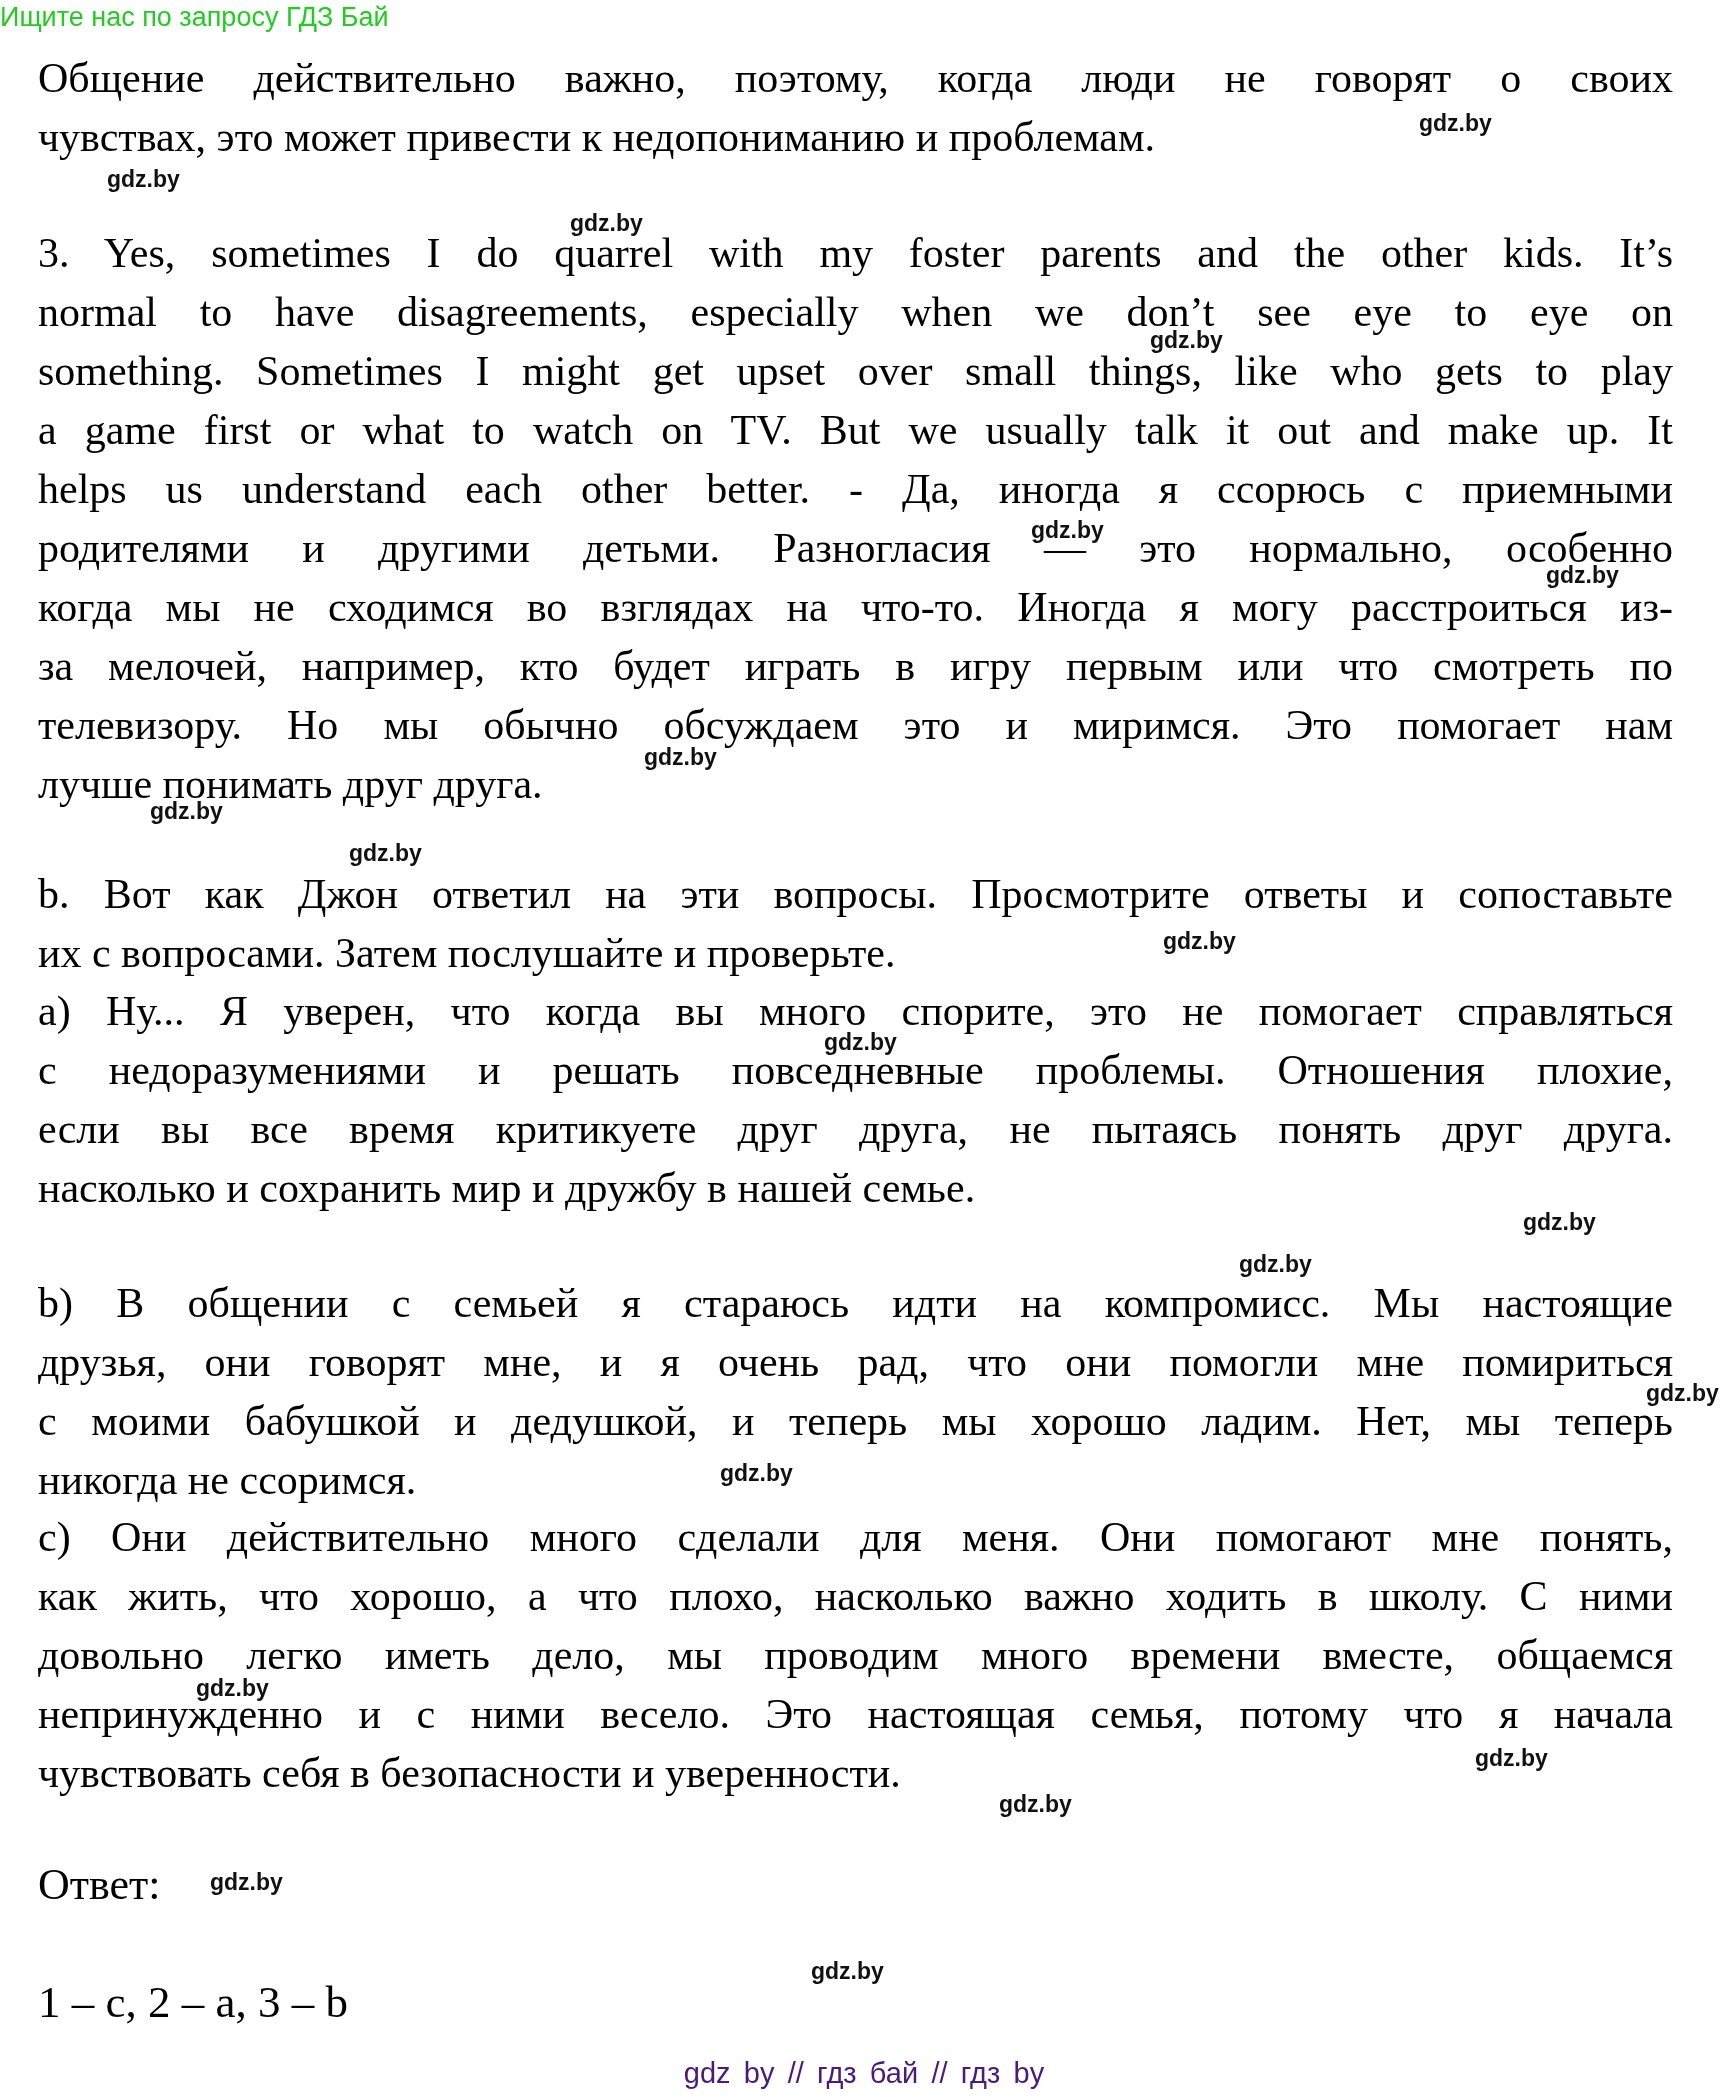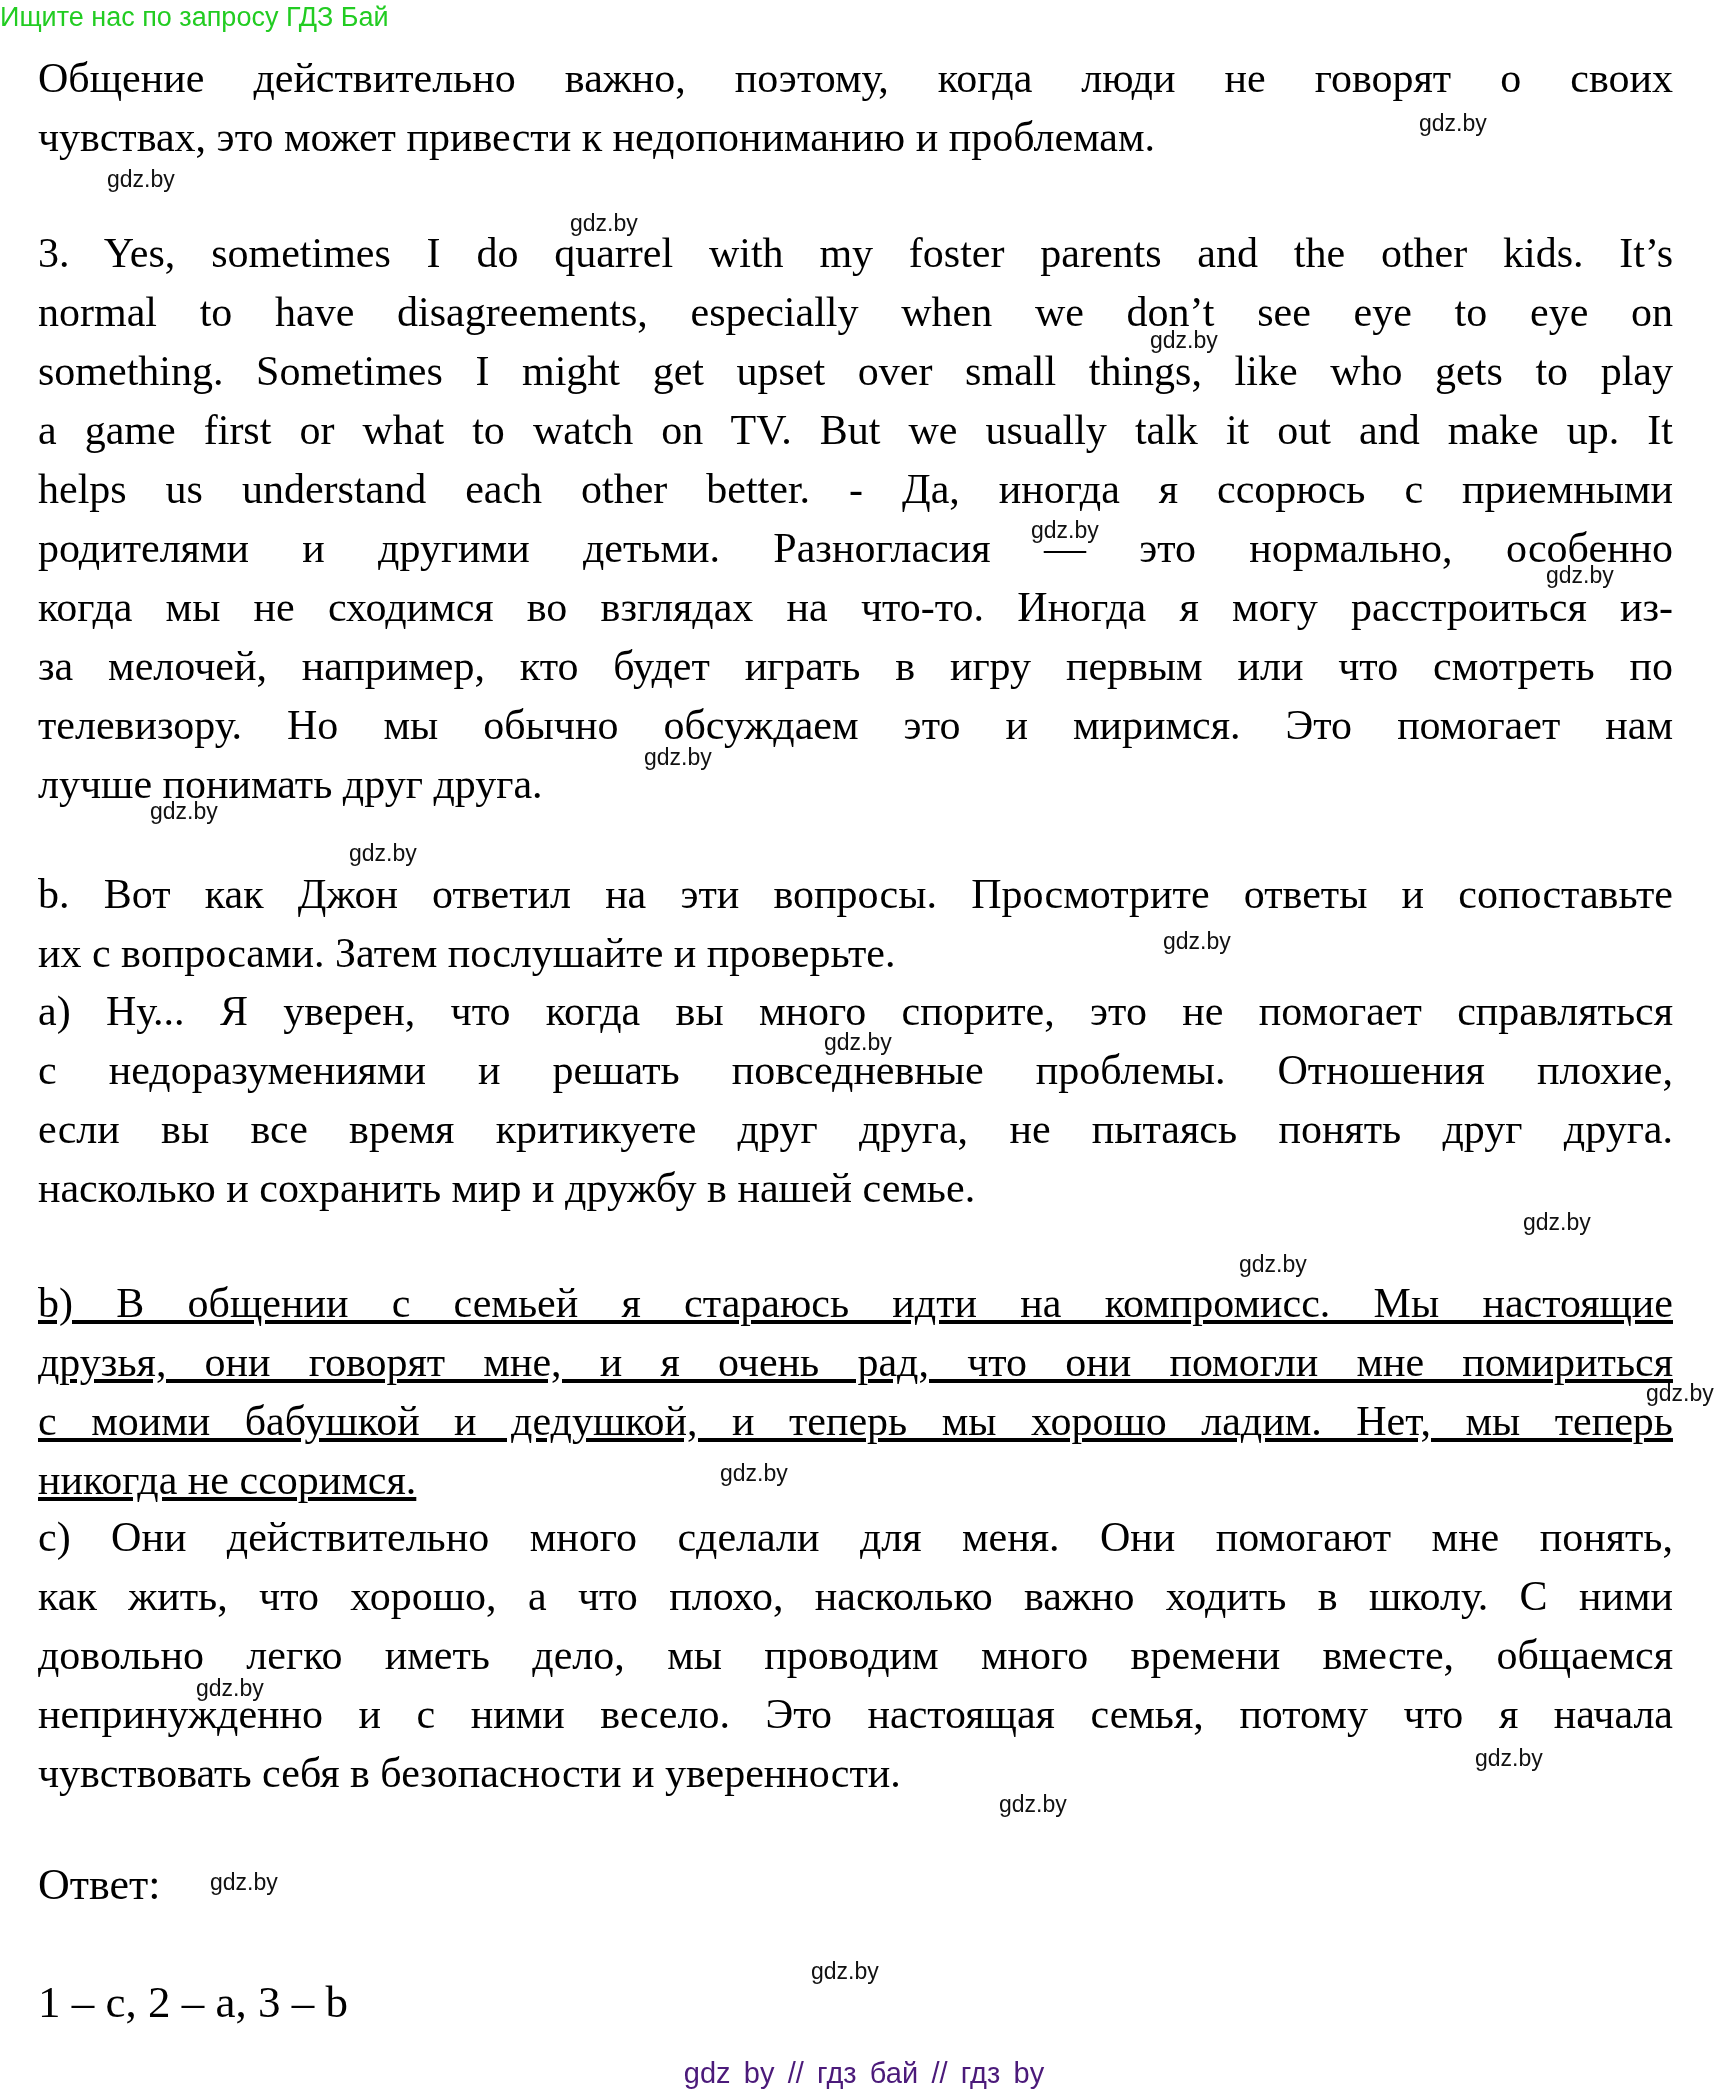--- a/index.html
+++ b/index.html
@@ -17,21 +17,21 @@
   }
   .para {
     position: absolute; left: 38px; width: 1635px;
     font-family: "Liberation Serif", serif; font-size: 42px; line-height: 59px;
     color: #000000; text-align: justify; text-align-last: left; margin: 0;
   }
   .line { display: block; text-align: justify; text-align-last: justify; white-space: nowrap; }
   .line.last { text-align-last: left; }
   .wm {
     position: absolute; font-family: "Liberation Sans", sans-serif; font-size: 23px;
-    color: #111111; line-height: 26px; white-space: nowrap;
+    color: #111111; line-height: 26px; white-space: nowrap; font-weight: bold;
   }
   .answer-label { position: absolute; left: 38px; top: 1859px; font-family: "Liberation Serif", serif; font-size: 44px; line-height: 52px; }
   .answer-value { position: absolute; left: 38px; top: 1974px; font-family: Liberation Serif, serif; font-size: 45px; line-height: 56px; }
 </style>
 </head>
 <body>
 
 <div class="header">Ищите нас по запросу ГДЗ Бай</div>
 
 <div class="para" style="top:49px;">
@@ -57,21 +57,21 @@
   <span class="line last">их с вопросами. Затем послушайте и проверьте.</span>
 </div>
 
 <div class="para" style="top:982px;">
   <span class="line">a) Ну... Я уверен, что когда вы много спорите, это не помогает справляться</span>
   <span class="line">с недоразумениями и решать повседневные проблемы. Отношения плохие,</span>
   <span class="line">если вы все время критикуете друг друга, не пытаясь понять друг друга.</span>
   <span class="line last">насколько и сохранить мир и дружбу в нашей семье.</span>
 </div>
 
-<div class="para" style="top:1274px;text-decoration:underline;">
+<div class="para" style="top:1274px;">
   <span class="line">b) В общении с семьей я стараюсь идти на компромисс. Мы настоящие</span>
   <span class="line">друзья, они говорят мне, и я очень рад, что они помогли мне помириться</span>
   <span class="line">с моими бабушкой и дедушкой, и теперь мы хорошо ладим. Нет, мы теперь</span>
   <span class="line last">никогда не ссоримся.</span>
 </div>
 
 <div class="para" style="top:1508px;">
   <span class="line">c) Они действительно много сделали для меня. Они помогают мне понять,</span>
   <span class="line">как жить, что хорошо, а что плохо, насколько важно ходить в школу. С ними</span>
   <span class="line">довольно легко иметь дело, мы проводим много времени вместе, общаемся</span>

